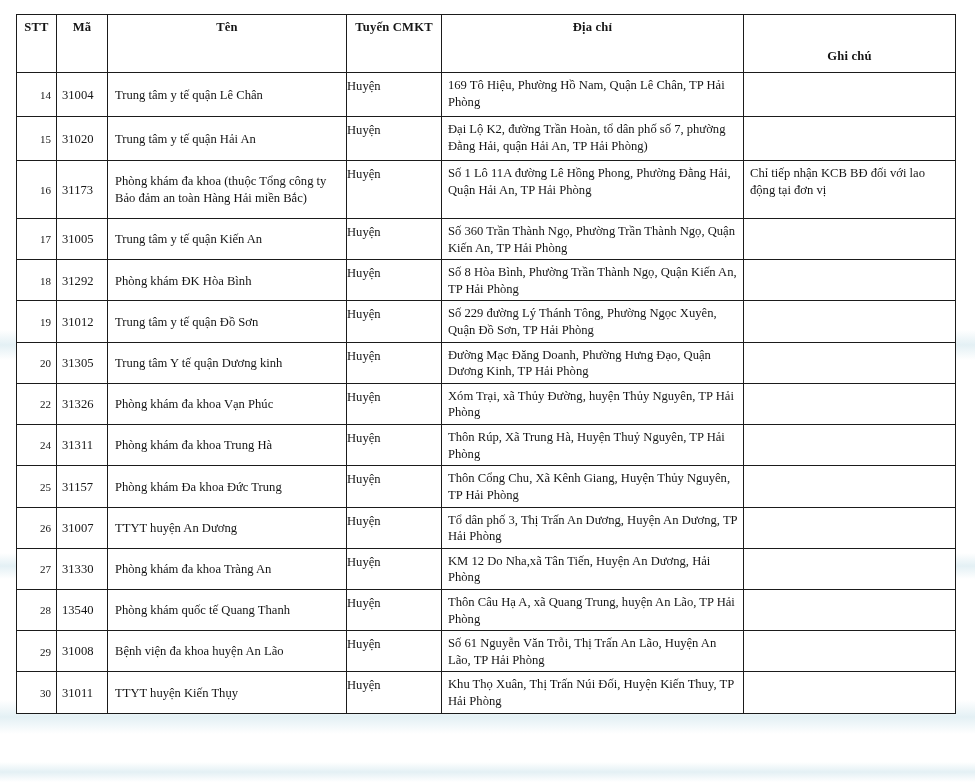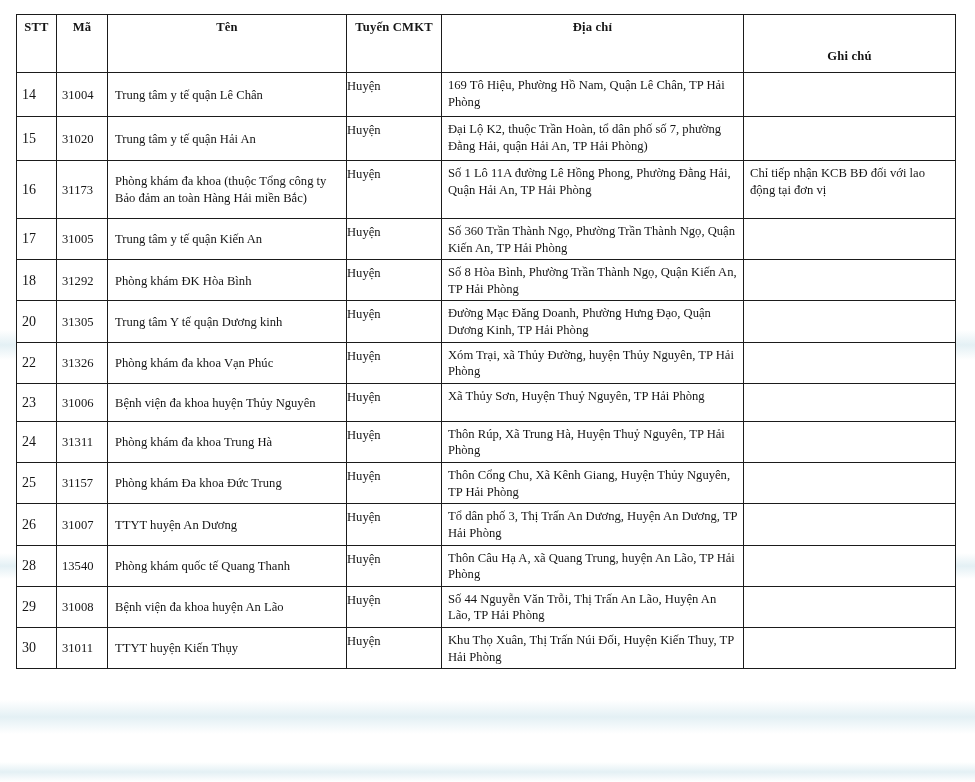--- a/index.html
+++ b/index.html
@@ -69,23 +69,23 @@
     font-size: 13px;
     letter-spacing: 0.2px;
     margin-left: 48px;
   }
   thead th.th-ghi {
     vertical-align: bottom;
     padding-bottom: 7px;
   }
 
   tbody td.col-stt {
-    text-align: left;
-    vertical-align: middle;
-    font-size: 14px;
+    text-align: right;
+    vertical-align: middle;
+    font-size: 11px;
   }
   tbody td.col-ma {
     text-align: left;
     vertical-align: middle;
     font-size: 12.6px;
   }
   tbody td.col-ten {
     vertical-align: middle;
     padding-left: 7px;
   }
@@ -148,21 +148,21 @@
           <td class="col-ten">Trung tâm y tế quận Lê Chân</td>
           <td class="col-tuyen">Huyện</td>
           <td class="col-dc">169 Tô Hiệu, Phường Hồ Nam, Quận Lê Chân, TP Hải Phòng</td>
           <td class="col-ghi"></td>
         </tr>
         <tr data-h="43">
           <td class="col-stt">15</td>
           <td class="col-ma">31020</td>
           <td class="col-ten">Trung tâm y tế quận Hải An</td>
           <td class="col-tuyen">Huyện</td>
-          <td class="col-dc">Đại Lộ K2, thuộc Trần Hoàn, tổ dân phố số 7, phường Đằng Hải, quận Hải An, TP Hải Phòng)</td>
+          <td class="col-dc">Đại Lộ K2, đường Trần Hoàn, tổ dân phố số 7, phường Đằng Hải, quận Hải An, TP Hải Phòng)</td>
           <td class="col-ghi"></td>
         </tr>
         <tr data-h="57">
           <td class="col-stt">16</td>
           <td class="col-ma">31173</td>
           <td class="col-ten">Phòng khám đa khoa (thuộc Tổng công ty Bảo đảm an toàn Hàng Hải miền Bắc)</td>
           <td class="col-tuyen">Huyện</td>
           <td class="col-dc">Số 1 Lô 11A đường Lê Hồng Phong, Phường Đằng Hải, Quận Hải An, TP Hải Phòng</td>
           <td class="col-ghi">Chỉ tiếp nhận KCB BĐ đối với lao động tại đơn vị</td>
         </tr>
@@ -175,45 +175,45 @@
           <td class="col-ghi"></td>
         </tr>
         <tr data-h="37">
           <td class="col-stt">18</td>
           <td class="col-ma">31292</td>
           <td class="col-ten">Phòng khám ĐK Hòa Bình</td>
           <td class="col-tuyen">Huyện</td>
           <td class="col-dc">Số 8 Hòa Bình, Phường Trần Thành Ngọ, Quận Kiến An, TP Hải Phòng</td>
           <td class="col-ghi"></td>
         </tr>
+        <tr data-h="36">
+          <td class="col-stt">19</td>
+          <td class="col-ma">31012</td>
+          <td class="col-ten">Trung tâm y tế quận Đồ Sơn</td>
+          <td class="col-tuyen">Huyện</td>
+          <td class="col-dc">Số 229 đường Lý Thánh Tông, Phường Ngọc Xuyên, Quận Đồ Sơn, TP Hải Phòng</td>
+          <td class="col-ghi"></td>
+        </tr>
         <tr data-h="37">
           <td class="col-stt">20</td>
           <td class="col-ma">31305</td>
           <td class="col-ten">Trung tâm Y tế quận  Dương kinh</td>
           <td class="col-tuyen">Huyện</td>
           <td class="col-dc">Đường Mạc Đăng Doanh, Phường Hưng Đạo, Quận Dương Kinh, TP Hải Phòng</td>
           <td class="col-ghi"></td>
         </tr>
         <tr data-h="36">
           <td class="col-stt">22</td>
           <td class="col-ma">31326</td>
           <td class="col-ten">Phòng khám đa khoa Vạn Phúc</td>
           <td class="col-tuyen">Huyện</td>
           <td class="col-dc">Xóm Trại, xã Thủy Đường, huyện Thủy Nguyên, TP Hải Phòng</td>
           <td class="col-ghi"></td>
         </tr>
         <tr data-h="37">
-          <td class="col-stt">23</td>
-          <td class="col-ma">31006</td>
-          <td class="col-ten">Bệnh viện đa khoa huyện Thủy Nguyên</td>
-          <td class="col-tuyen">Huyện</td>
-          <td class="col-dc">Xã Thủy Sơn, Huyện Thuỷ Nguyên, TP Hải Phòng</td>
-          <td class="col-ghi"></td>
-        </tr>
-        <tr data-h="37">
           <td class="col-stt">24</td>
           <td class="col-ma">31311</td>
           <td class="col-ten">Phòng khám đa khoa Trung Hà</td>
           <td class="col-tuyen">Huyện</td>
           <td class="col-dc">Thôn Rúp, Xã Trung Hà, Huyện Thuỷ Nguyên, TP Hải Phòng</td>
           <td class="col-ghi"></td>
         </tr>
         <tr data-h="36">
           <td class="col-stt">25</td>
           <td class="col-ma">31157</td>
@@ -223,34 +223,42 @@
           <td class="col-ghi"></td>
         </tr>
         <tr data-h="33">
           <td class="col-stt">26</td>
           <td class="col-ma">31007</td>
           <td class="col-ten">TTYT huyện An Dương</td>
           <td class="col-tuyen">Huyện</td>
           <td class="col-dc">Tổ dân phố 3, Thị Trấn An Dương, Huyện An Dương, TP Hải Phòng</td>
           <td class="col-ghi"></td>
         </tr>
+        <tr data-h="33">
+          <td class="col-stt">27</td>
+          <td class="col-ma">31330</td>
+          <td class="col-ten">Phòng khám đa khoa Tràng An</td>
+          <td class="col-tuyen">Huyện</td>
+          <td class="col-dc">KM 12 Do Nha,xã Tân Tiến, Huyện An Dương, Hải Phòng</td>
+          <td class="col-ghi"></td>
+        </tr>
         <tr data-h="35">
           <td class="col-stt">28</td>
           <td class="col-ma">13540</td>
           <td class="col-ten">Phòng khám quốc tế Quang Thanh</td>
           <td class="col-tuyen">Huyện</td>
           <td class="col-dc">Thôn Câu Hạ A, xã Quang Trung, huyện An Lão, TP Hải Phòng</td>
           <td class="col-ghi"></td>
         </tr>
         <tr data-h="33">
           <td class="col-stt">29</td>
           <td class="col-ma">31008</td>
           <td class="col-ten">Bệnh viện đa khoa huyện An Lão</td>
           <td class="col-tuyen">Huyện</td>
-          <td class="col-dc">Số 44 Nguyễn Văn Trỗi, Thị Trấn An Lão, Huyện An Lão, TP Hải Phòng</td>
+          <td class="col-dc">Số 61 Nguyễn Văn Trỗi, Thị Trấn An Lão, Huyện An Lão, TP Hải Phòng</td>
           <td class="col-ghi"></td>
         </tr>
         <tr data-h="35">
           <td class="col-stt">30</td>
           <td class="col-ma">31011</td>
           <td class="col-ten">TTYT huyện Kiến Thụy</td>
           <td class="col-tuyen">Huyện</td>
           <td class="col-dc">Khu Thọ Xuân, Thị Trấn Núi Đối, Huyện Kiến Thuy, TP Hải Phòng</td>
           <td class="col-ghi"></td>
         </tr>

